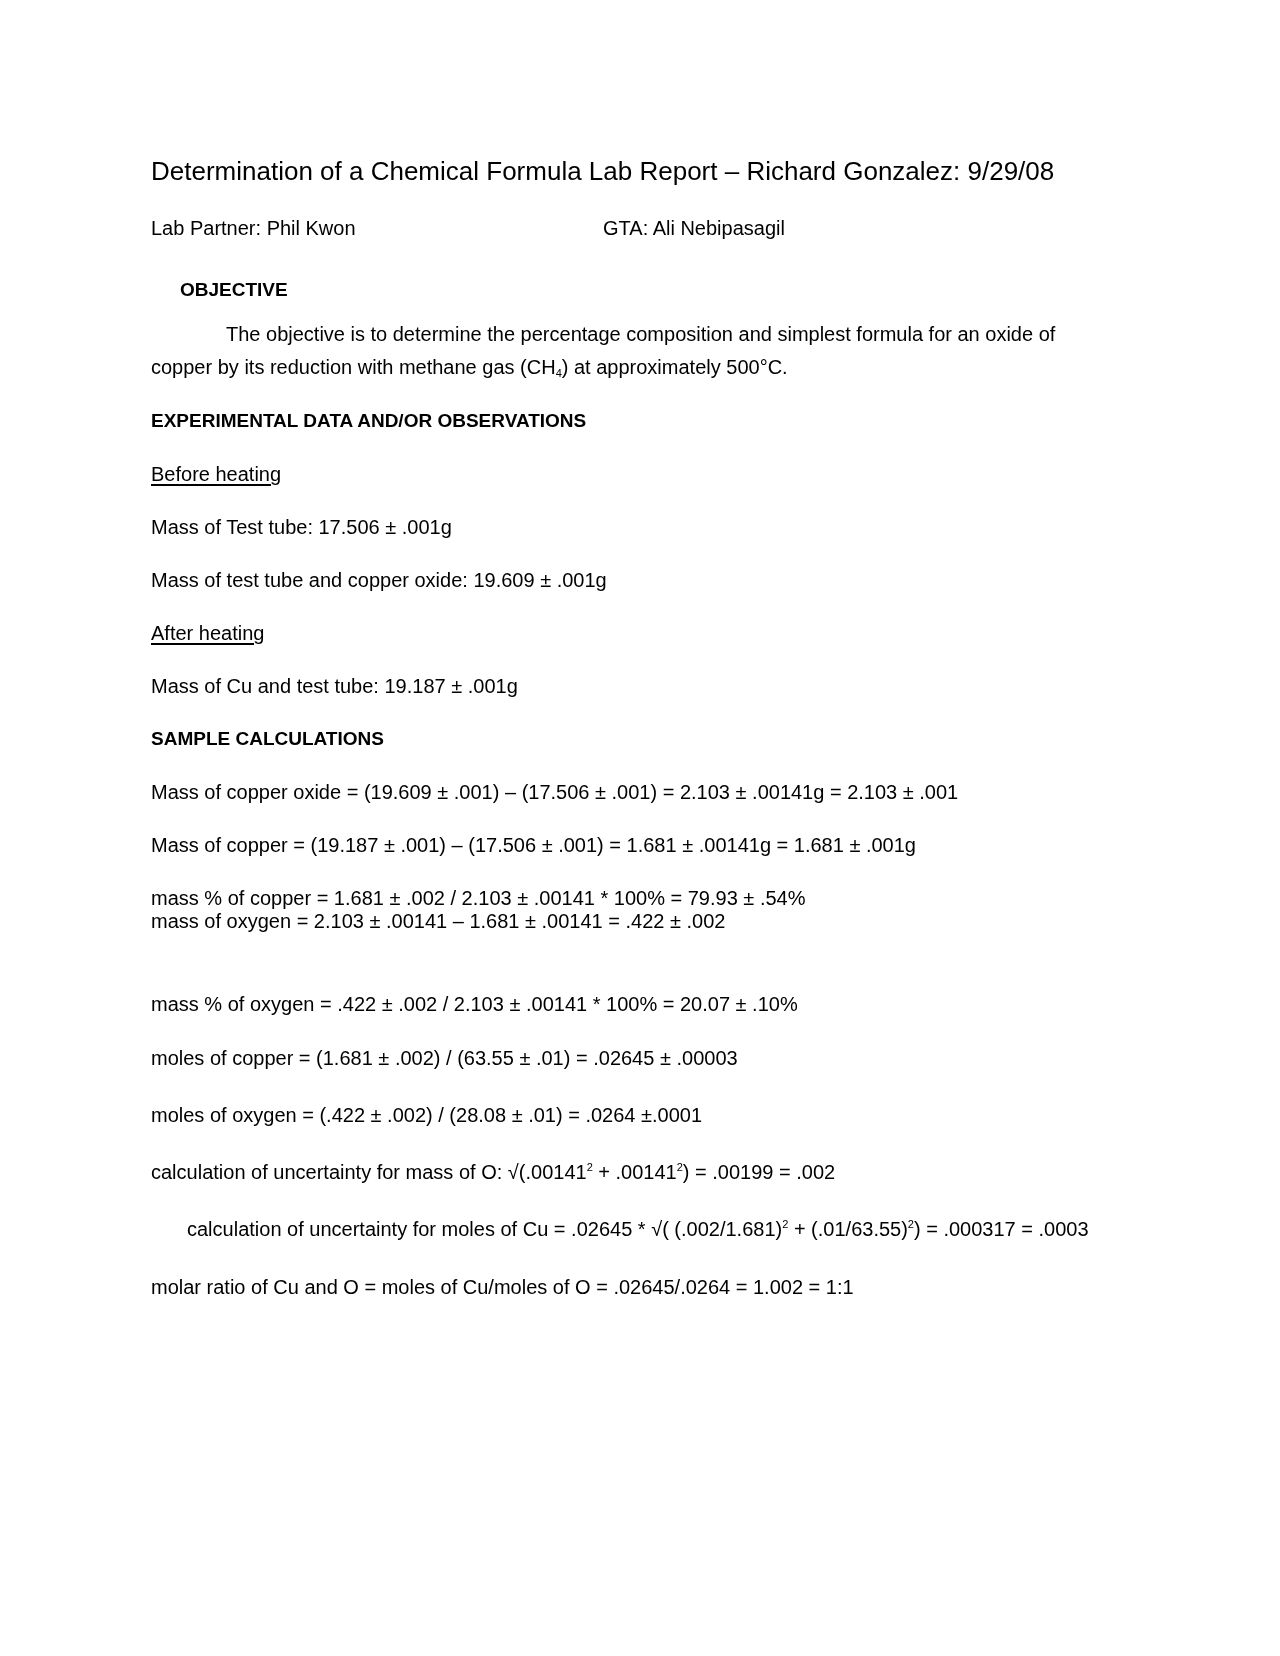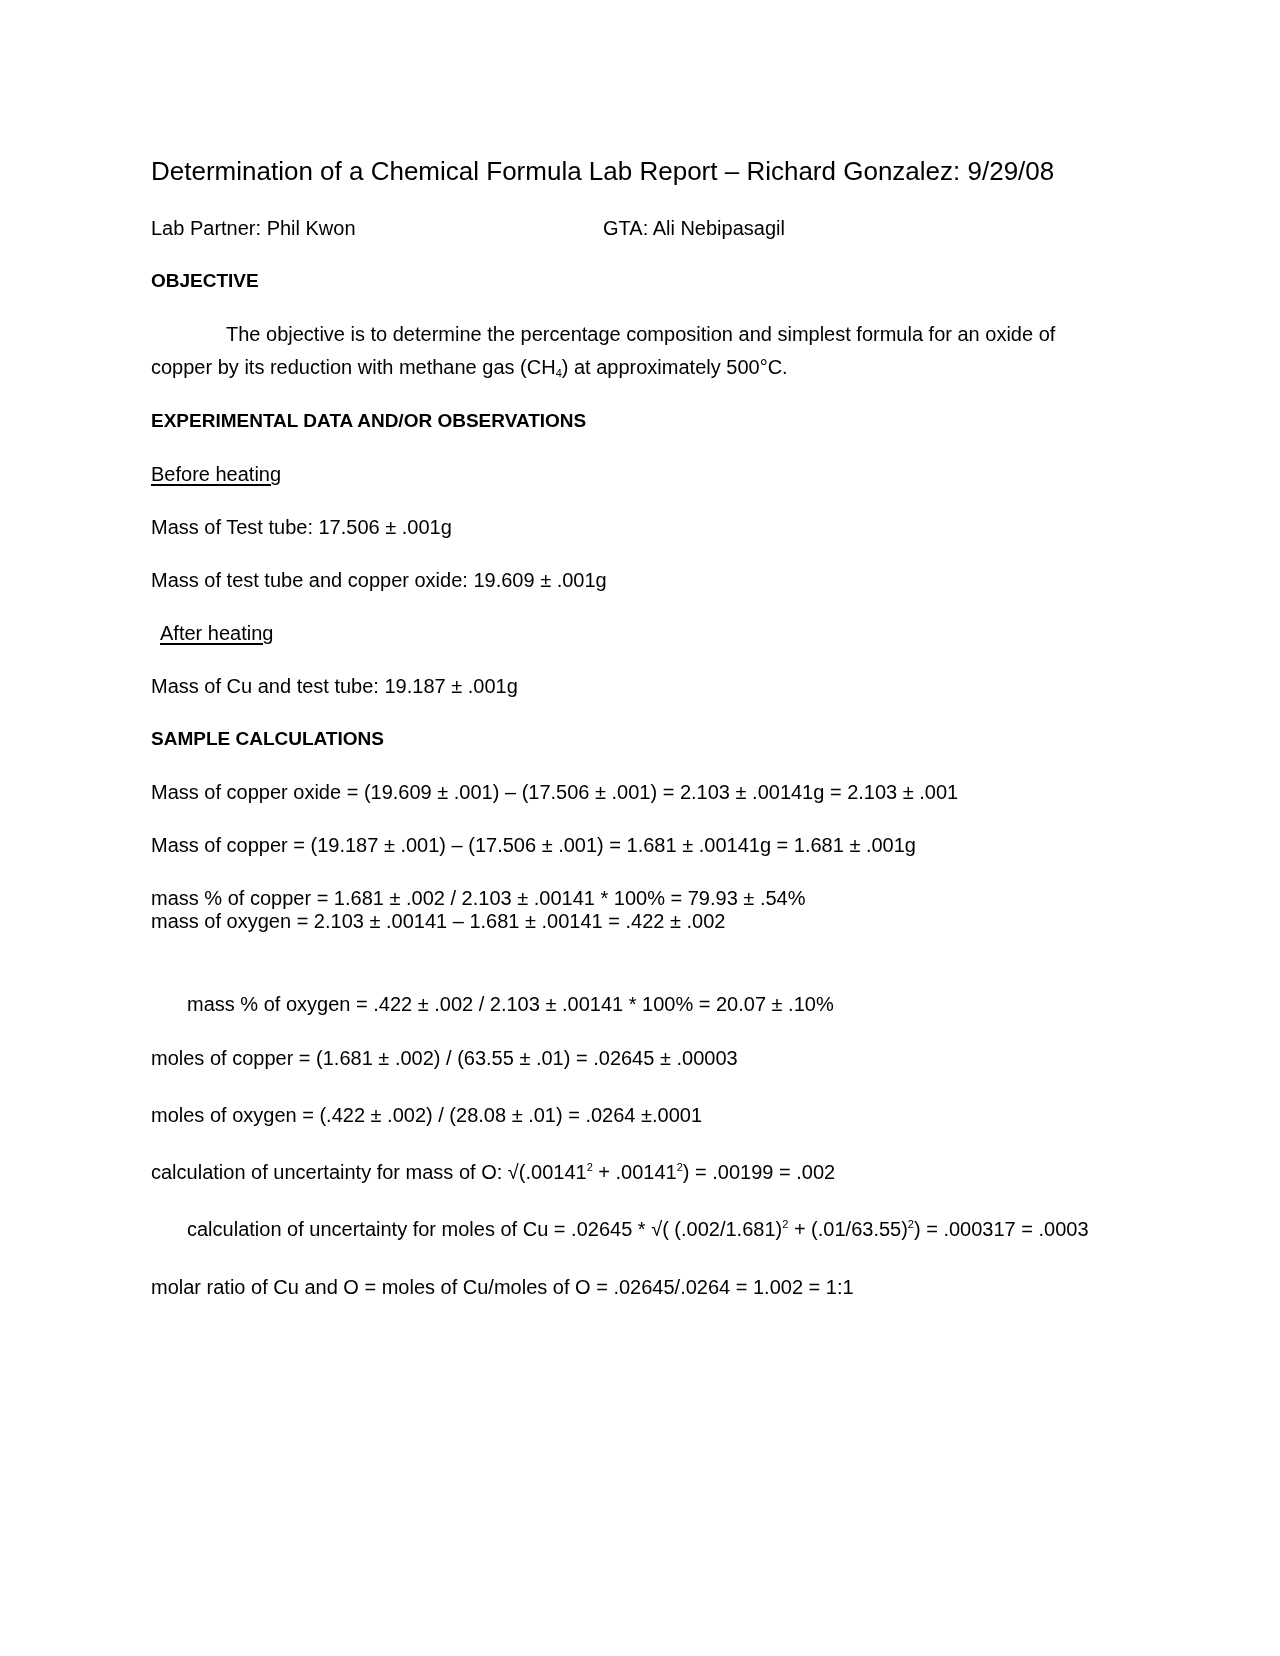--- a/index.html
+++ b/index.html
@@ -17,41 +17,41 @@
 </head>
 <body>
 
 <div class="page">
 
   <div class="line title" style="top:155px;">Determination of a Chemical Formula Lab Report – Richard Gonzalez: 9/29/08</div>
 
   <div class="line" style="top:216px;">Lab Partner: Phil Kwon</div>
   <div class="line" style="top:216px; left:603px;">GTA: Ali Nebipasagil</div>
 
-  <div class="line bold" style="top:269px;">OBJECTIVE</div>
+  <div class="line bold" style="top:278px;margin-left:29px;">OBJECTIVE</div>
 
   <div class="line" style="top:322px; left:226px;">The objective is to determine the percentage composition and simplest formula for an oxide of</div>
   <div class="line" style="top:355px;"><span>copper by its reduction with methane gas (CH</span><sub>4</sub><span>) at approximately 500°C.</span></div>
 
   <div class="line bold" style="top:409px;text-align:center;">EXPERIMENTAL DATA AND/OR OBSERVATIONS</div>
 
   <div class="line u" style="top:462px;">Before heating</div>
   <div class="line" style="top:515px;">Mass of Test tube: 17.506 ± .001g</div>
   <div class="line" style="top:568px;">Mass of test tube and copper oxide: 19.609 ± .001g</div>
 
-  <div class="line u" style="top:621px;margin-left:9px;">After heating</div>
+  <div class="line u" style="top:621px;">After heating</div>
   <div class="line" style="top:674px;">Mass of Cu and test tube: 19.187 ± .001g</div>
 
   <div class="line bold" style="top:727px;">SAMPLE CALCULATIONS</div>
 
   <div class="line" style="top:780px;">Mass of copper oxide = (19.609 ± .001) – (17.506 ± .001) = 2.103 ± .00141g = 2.103 ± .001</div>
   <div class="line" style="top:833px;">Mass of copper = (19.187 ± .001) – (17.506 ± .001) = 1.681 ± .00141g = 1.681 ± .001g</div>
   <div class="line" style="top:886px;">mass % of copper = 1.681 ± .002 / 2.103 ± .00141 * 100% = 79.93 ± .54%</div>
   <div class="line" style="top:909px;">mass of oxygen = 2.103 ± .00141 – 1.681 ± .00141 = .422 ± .002</div>
-  <div class="line" style="top:992px;margin-left:36px;">mass % of oxygen = .422 ± .002 / 2.103 ± .00141 * 100% = 20.07 ± .10%</div>
+  <div class="line" style="top:992px;">mass % of oxygen = .422 ± .002 / 2.103 ± .00141 * 100% = 20.07 ± .10%</div>
   <div class="line" style="top:1046px;">moles of copper = (1.681 ± .002) / (63.55 ± .01) = .02645 ± .00003</div>
   <div class="line" style="top:1103px;">moles of oxygen = (.422 ± .002) / (28.08 ± .01) = .0264 ±.0001</div>
 
   <div class="line" style="top:1160px;"><span>calculation of uncertainty for mass of O: √(.00141</span><sup>2</sup><span> + .00141</span><sup>2</sup><span>) = .00199 = .002</span></div>
 
   <div class="line" style="top:1217px;margin-left:36px;"><span>calculation of uncertainty for moles of Cu = .02645 * √( (.002/1.681)</span><sup>2</sup><span> + (.01/63.55)</span><sup>2</sup><span>) = .000317 = .0003</span></div>
 
   <div class="line" style="top:1275px;">molar ratio of Cu and O = moles of Cu/moles of O = .02645/.0264 = 1.002 = 1:1</div>
 
 </div>

